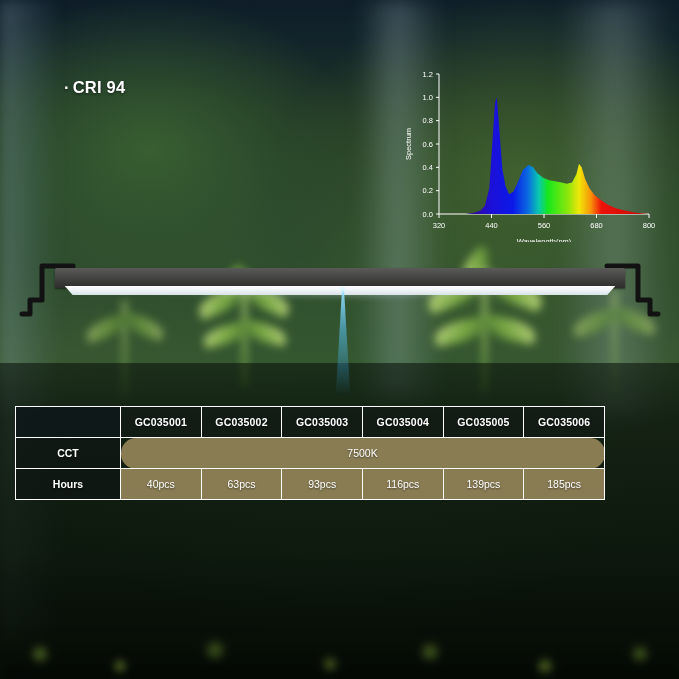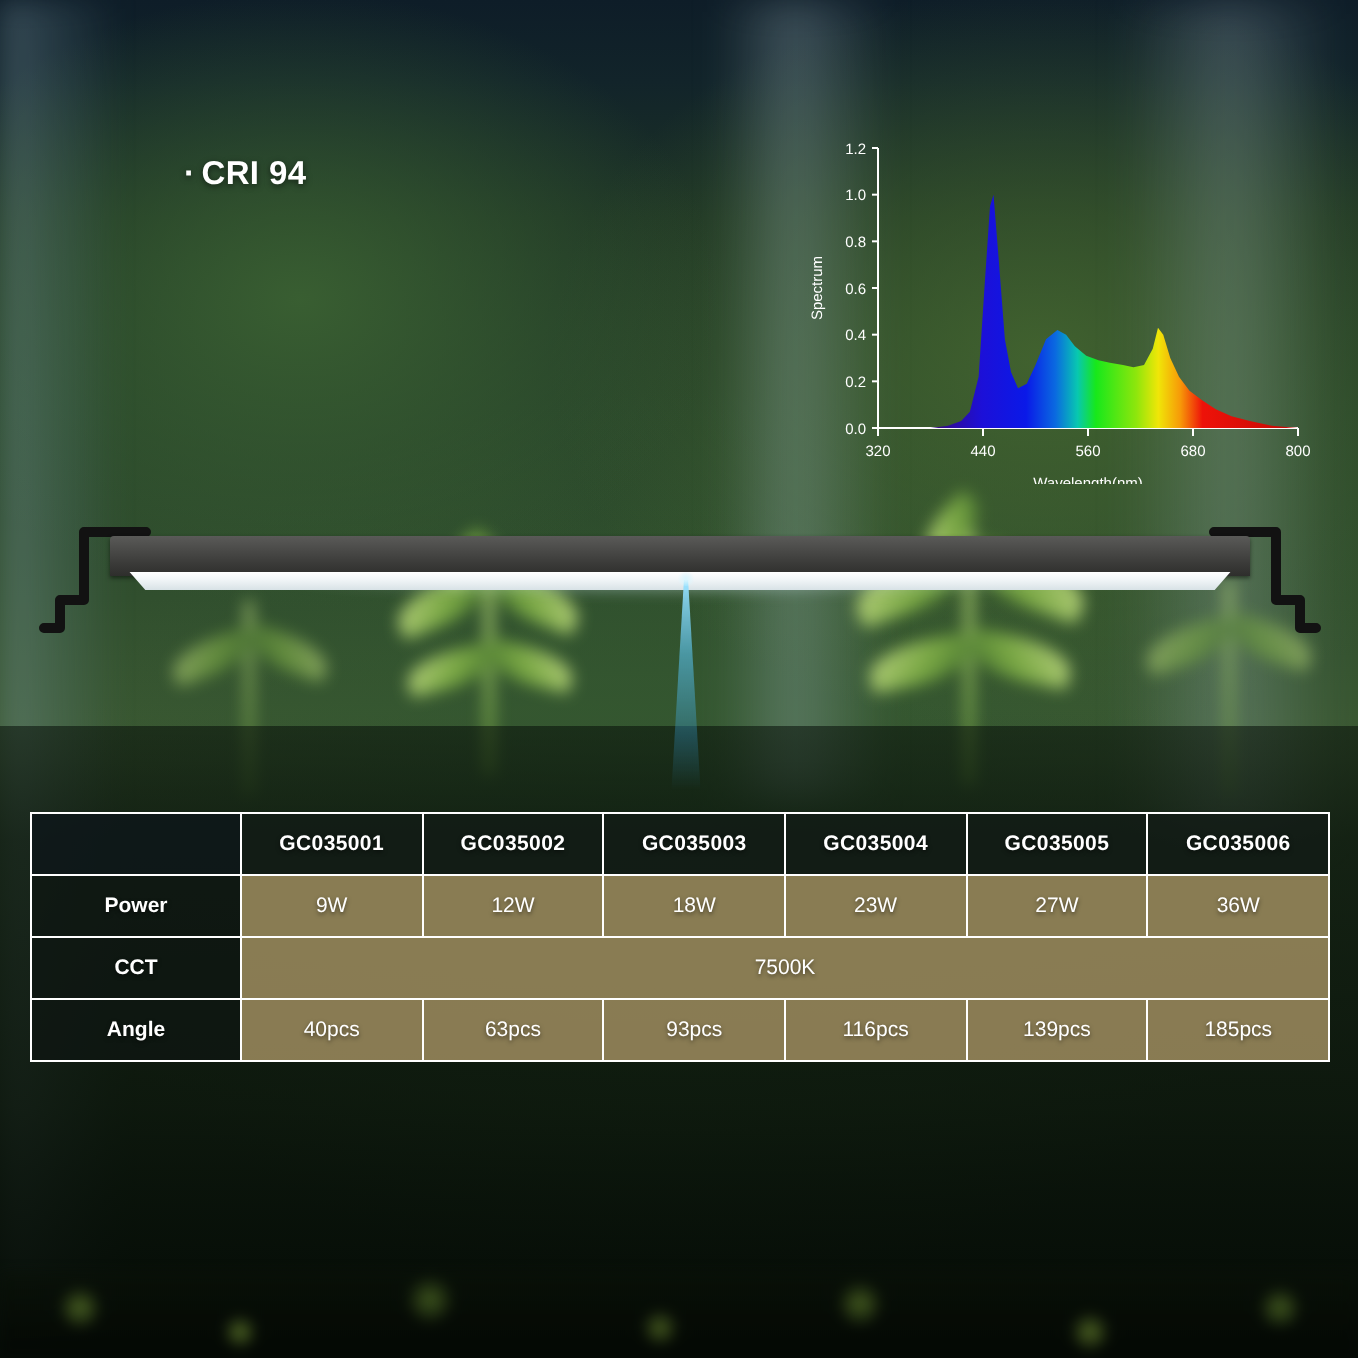--- a/index.html
+++ b/index.html
@@ -57,21 +57,21 @@
       radial-gradient(circle 18px at 215px 14px, rgba(86,116,40,.7), rgba(0,0,0,0) 70%),
       radial-gradient(circle 14px at 330px 28px, rgba(104,132,46,.65), rgba(0,0,0,0) 70%),
       radial-gradient(circle 17px at 430px 16px, rgba(94,124,42,.7), rgba(0,0,0,0) 70%),
       radial-gradient(circle 15px at 545px 30px, rgba(112,142,50,.68), rgba(0,0,0,0) 70%),
       radial-gradient(circle 16px at 640px 18px, rgba(90,120,42,.7), rgba(0,0,0,0) 70%),
       linear-gradient(180deg, rgba(10,18,8,.6), rgba(4,8,4,.95));
     filter:blur(3px);
   }
 
   
-  .features{position:absolute;left:64px;top:78px;width:340px;margin-left:28px;}
+  .features{position:absolute;left:64px;top:78px;width:340px;}
   .feature{
     color:#fff;font-weight:bold;font-size:16.5px;letter-spacing:.2px;
     margin-bottom:24px;text-shadow:0 1px 3px rgba(0,0,0,.55);white-space:nowrap;
   }
   .feature .dot{margin-right:3px;}
 
   
   .chart{position:absolute;left:403px;top:62px;width:252px;height:180px;}
   .chart svg{display:block;}
   .axis-txt{fill:#ffffff;font-family:"Liberation Sans",sans-serif;font-size:7.5px;}
@@ -104,42 +104,42 @@
   }
   .beam-dot{
     position:absolute;left:338px;top:36px;width:10px;height:7px;border-radius:50%;
     background:radial-gradient(circle,#d8f6ff,rgba(140,220,255,0) 70%);
   }
   .bracket{position:absolute;top:12px;}
   .bracket svg{display:block;}
 
   
   .spec-table{
-    position:absolute;left:15px;top:406px;width:650px;
+    position:absolute;left:15px;top:406px;width:590px;
     border-collapse:collapse;table-layout:fixed;
   }
   .spec-table td,.spec-table th{
     border:1px solid #ffffff;
     text-align:center;vertical-align:middle;
     font-size:10.5px;color:#ffffff;
     height:30px;padding:0 2px;
     text-shadow:0 1px 2px rgba(0,0,0,.5);
   }
   .col-label{width:100px;}
   .hdr-blank{background:rgba(14,22,26,.82);border:1px solid #ffffff;}
   .hdr{
     background:rgba(18,26,22,.72);
     font-weight:bold;font-size:10.5px;letter-spacing:.2px;
   }
   .rowlabel{
     background:rgba(14,22,18,.78);
     font-weight:bold;text-align:left;padding-left:9px;font-size:10.5px;
   }
   .cell{background:rgba(167,148,100,.80);}
-  .cell-merged{background:rgba(167,148,100,.80);}
+  .cell-merged{background:rgba(167,148,100,.80);border-radius:15px;}
 </style>
 </head>
 <body>
 
 <div id="stage">
 
   <div class="bg bg-base"></div>
   <div class="bg bg-pillar"></div>
   <div class="bg bg-pillar2"></div>
   <div class="bg bg-pillar3"></div>
@@ -258,34 +258,25 @@
         <th class="hdr">GC035001</th>
         <th class="hdr">GC035002</th>
         <th class="hdr">GC035003</th>
         <th class="hdr">GC035004</th>
         <th class="hdr">GC035005</th>
         <th class="hdr">GC035006</th>
       </tr>
     </thead>
     <tbody>
       <tr>
-        <td class="rowlabel">Power</td>
-        <td class="cell">9W</td>
-        <td class="cell">12W</td>
-        <td class="cell">18W</td>
-        <td class="cell">23W</td>
-        <td class="cell">27W</td>
-        <td class="cell">36W</td>
-      </tr>
-      <tr>
         <td class="rowlabel">CCT</td>
         <td class="cell-merged" colspan="6">7500K</td>
       </tr>
       <tr>
-        <td class="rowlabel">Angle</td>
+        <td class="rowlabel">Hours</td>
         <td class="cell">40pcs</td>
         <td class="cell">63pcs</td>
         <td class="cell">93pcs</td>
         <td class="cell">116pcs</td>
         <td class="cell">139pcs</td>
         <td class="cell">185pcs</td>
       </tr>
     </tbody>
   </table>
 

